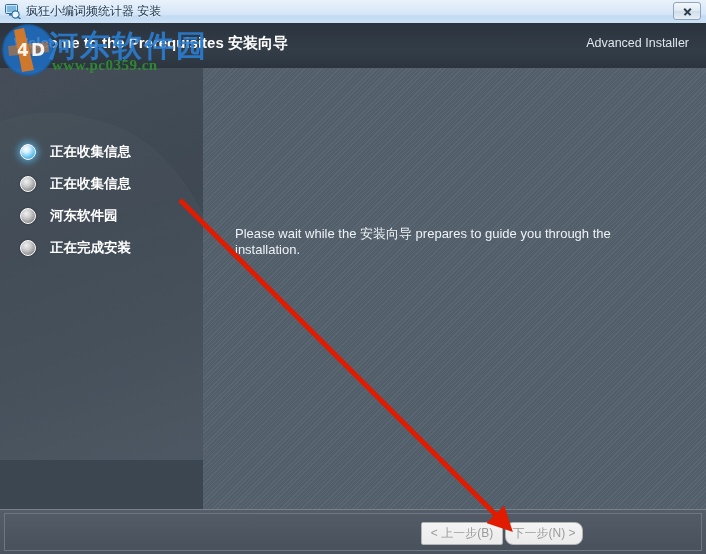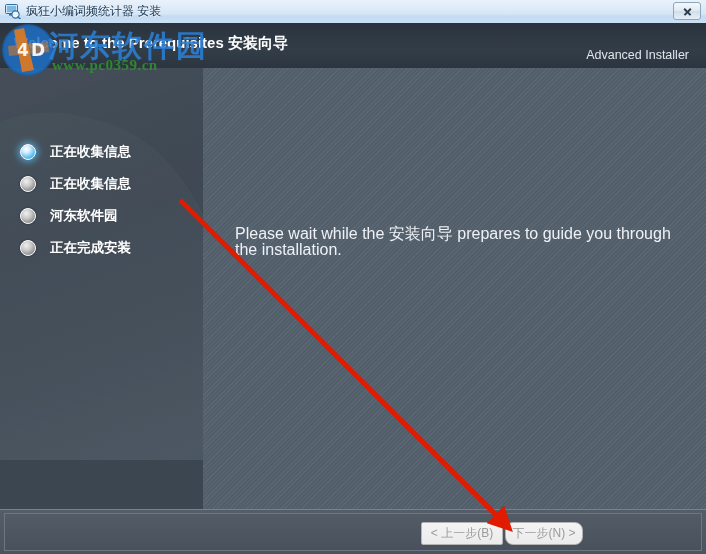--- a/index.html
+++ b/index.html
@@ -87,21 +87,20 @@
     font-weight: bold;
     color: #ffffff;
     white-space: nowrap;
   }
   .header-brand {
     position: absolute;
     right: 17px; top: 13px;
     font-size: 12.5px;
     color: #dfe6ec;
     white-space: nowrap;
-    margin-top: 12px;
   }
 
   
   .sidebar {
     position: absolute;
     left: 0; top: 45px;
     width: 203px;
     height: 392px;
     background: linear-gradient(160deg, #3b4550 0%, #39434e 40%, #404b57 70%, #475260 100%);
     overflow: hidden;
@@ -174,21 +173,21 @@
       rgba(255,255,255,0.035) 0px,
       rgba(255,255,255,0.035) 1px,
       rgba(0,0,0,0.035) 1px,
       rgba(0,0,0,0.035) 3px
     );
   }
   .content-text {
     position: absolute;
     left: 32px; top: 158px;
     width: 440px;
-    font-size: 16px;
+    font-size: 13px;
     color: #eef2f6;
     line-height: 16px;
   }
 
   
   .footer {
     position: absolute;
     left: 0; bottom: 0;
     width: 706px;
     height: 44px;

